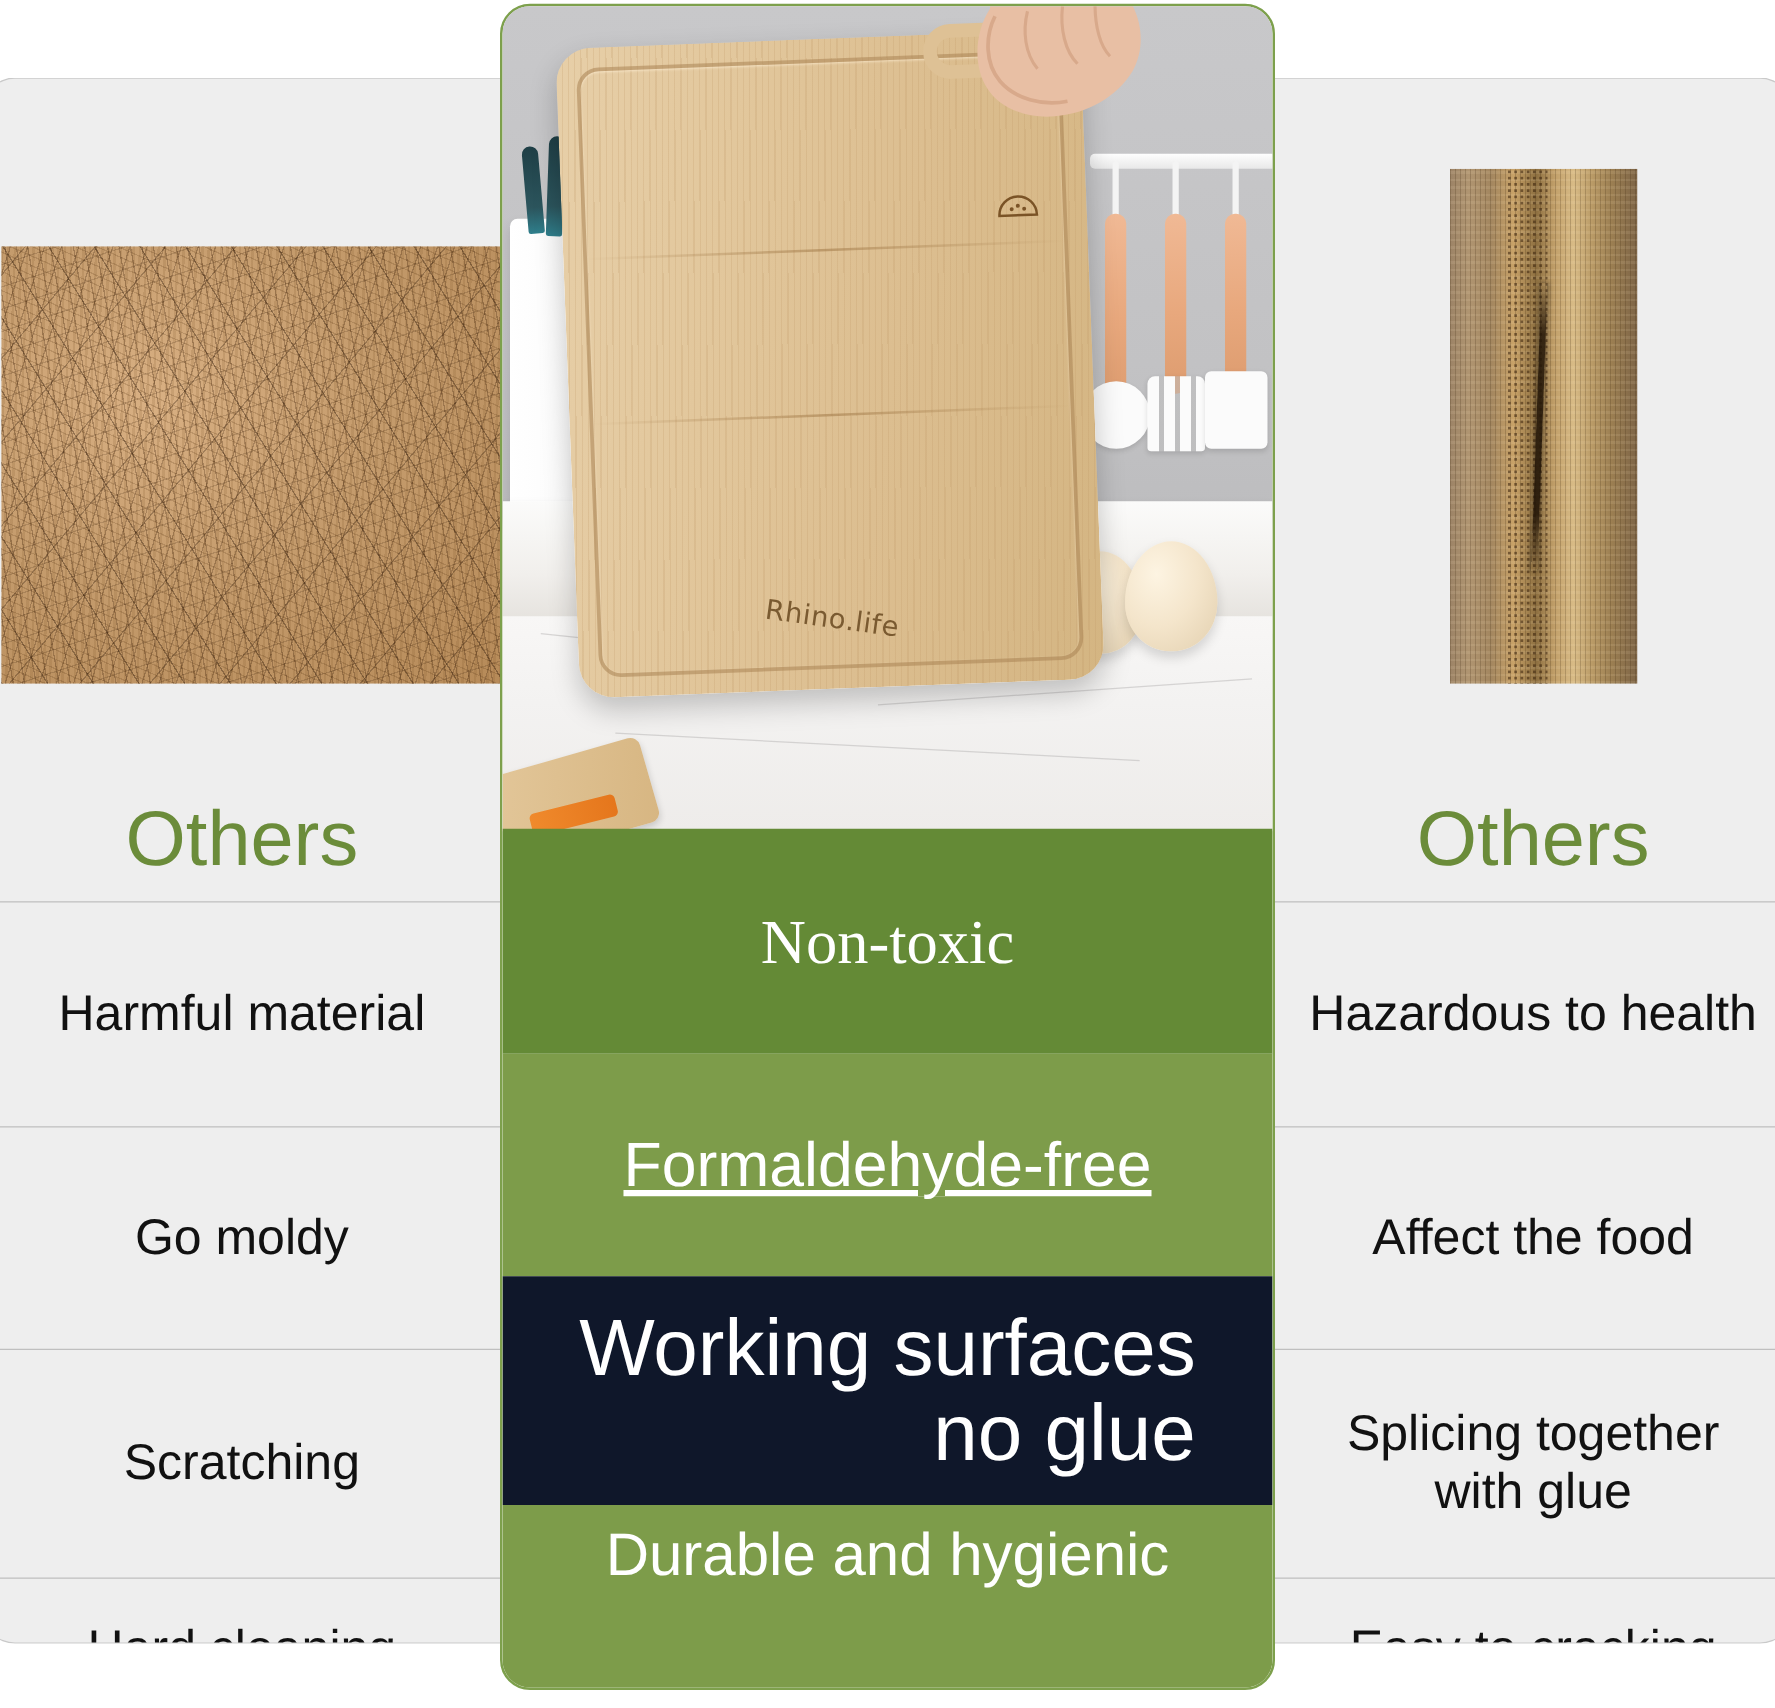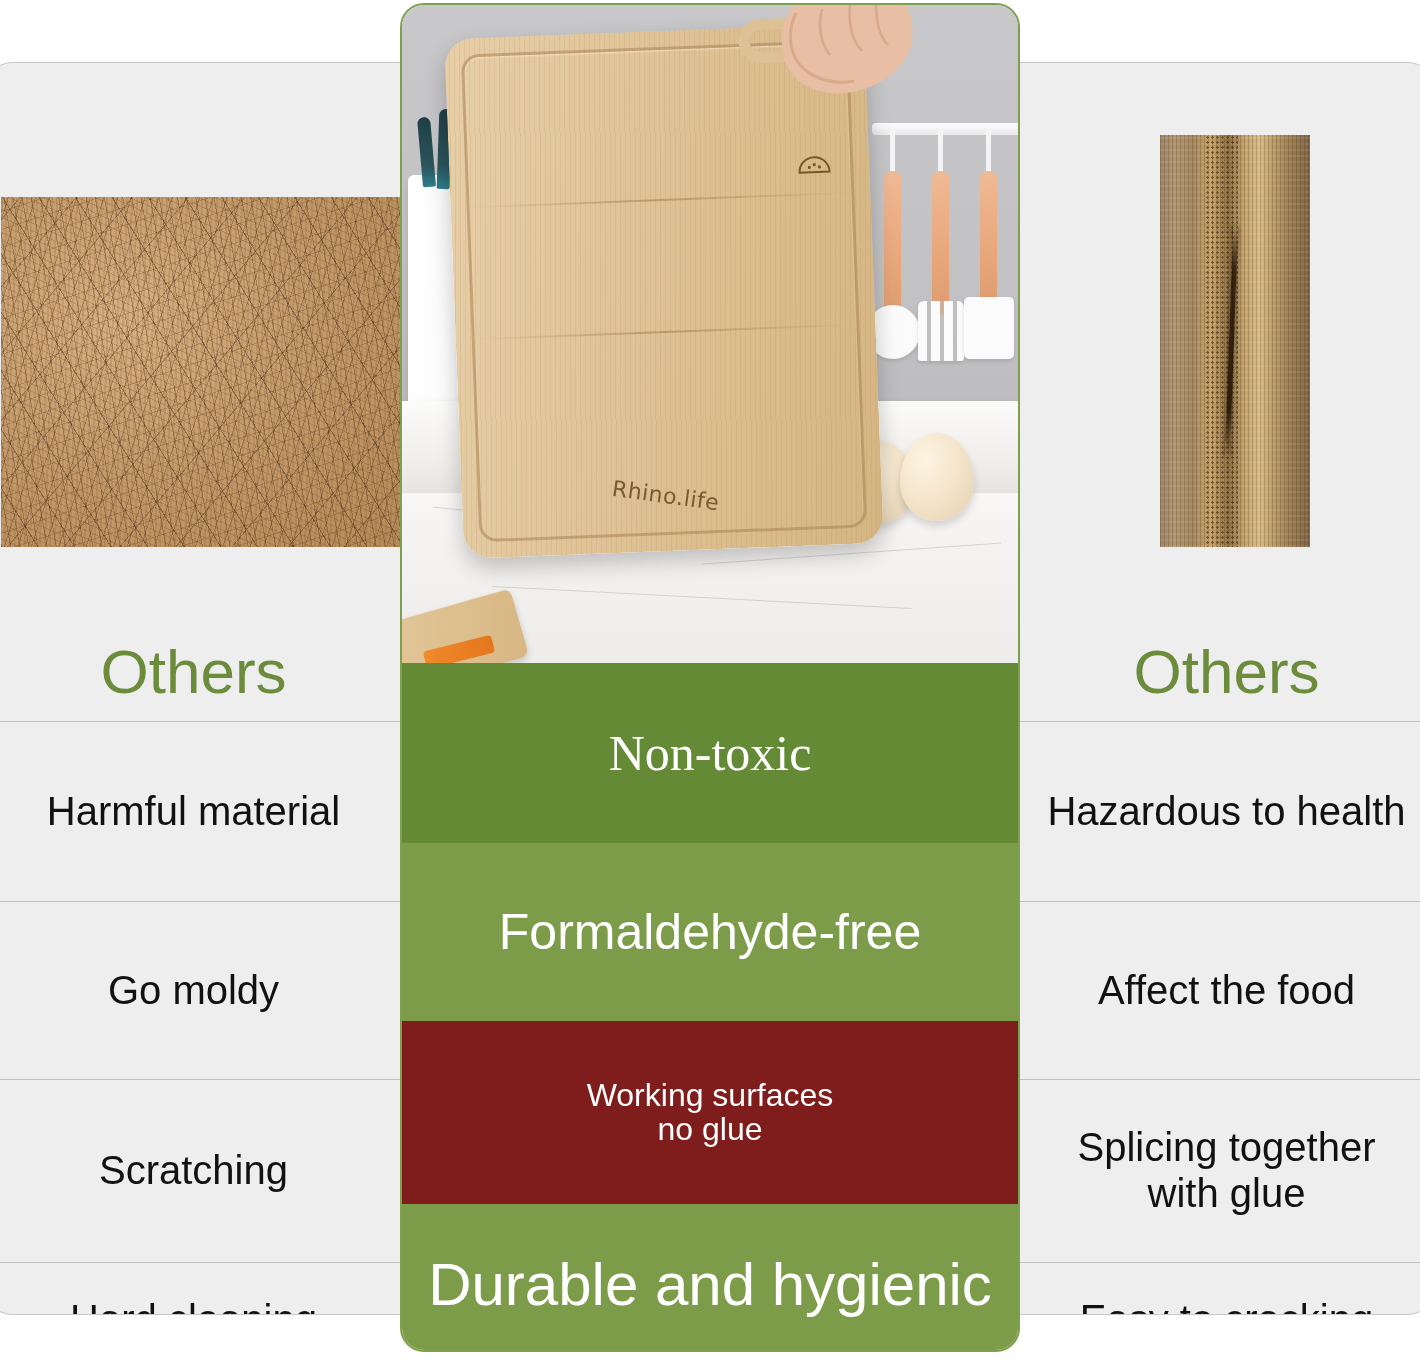--- a/index.html
+++ b/index.html
@@ -285,22 +285,22 @@
         <path d="M102 4 C102 22 106 38 114 46" fill="none" stroke="#d8a98b" stroke-width="2.5"></path>
       </svg>
 
       <div id="mini-board"></div>
       <div id="carrot"></div>
 
     </div>
 
     <div class="mid-cell r1" style="background:#648a36; font-size:50px; top:658px;font-family:Liberation Serif, serif;">Non-toxic</div>
 
-    <div class="mid-cell r2" style="background:#7d9c4a; font-size:50px;">Formaldehyde-free</div>
-
-    <div class="mid-cell r3" style="background:#7f1d1d; font-size:32px; white-space:pre-line;">Working surfaces
+    <div class="mid-cell r2" style="background:#7d9c4a; font-size:50px;text-decoration:underline;">Formaldehyde-free</div>
+
+    <div class="mid-cell r3" style="background:#0f172a; font-size:64px; white-space:pre-line;text-align:right;">Working surfaces
 no glue</div>
 
-    <div class="mid-cell" style="background:#7d9c4a; font-size:60px; top:1199px; height:150px;
-                align-items:flex-start; padding-top:49px;">Durable and hygienic</div>
+    <div class="mid-cell" style="background:#7d9c4a; font-size:48px; top:1199px; height:150px;
+                align-items:flex-start; padding-top:16px;">Durable and hygienic</div>
   </div>
 
 </div>
 
 </body></html>

